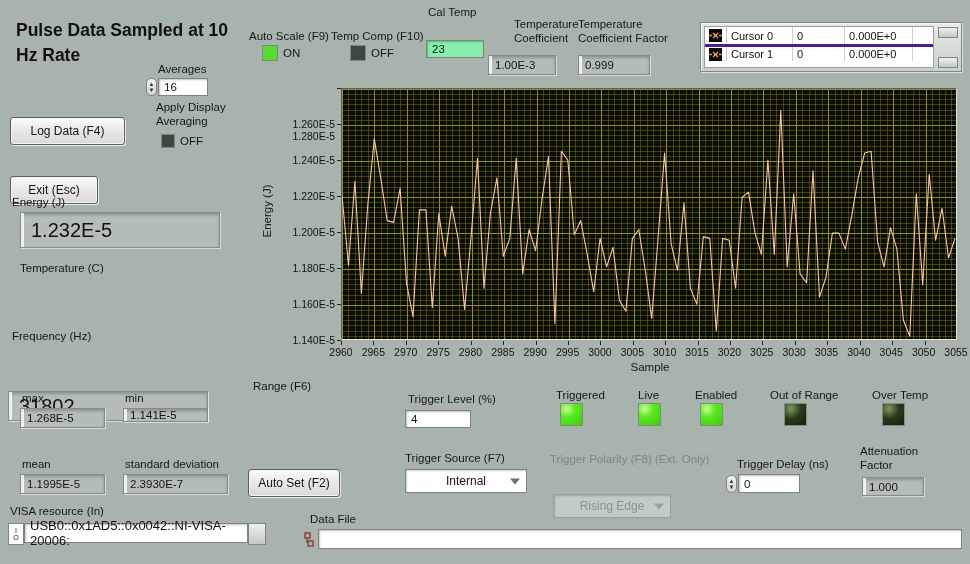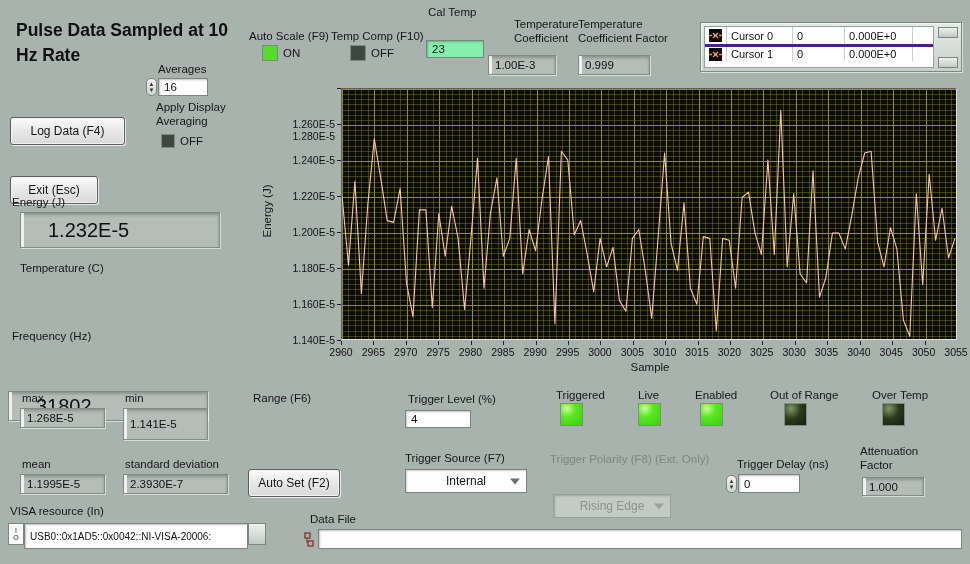--- a/index.html
+++ b/index.html
@@ -9,21 +9,21 @@
   .abs { position:absolute; }
   .lbl { font-size:11.5px; color:#161616; white-space:nowrap; }
   .lbl2 { font-size:11.5px; color:#161616; line-height:1.25; }
   .title { font-size:17.5px; font-weight:bold; color:#101010; line-height:1.4; }
   .btn { background:linear-gradient(#fcfcfc,#e9e9e9 45%,#d9d9d9); border:1px solid #5f5f5f;
          border-radius:3px; box-shadow:1px 1px 0 rgba(255,255,255,.75), inset 0 0 0 1px #f2f2f2;
          font-size:12px; color:#141414; display:flex; align-items:center; justify-content:center; cursor:default; }
   .readout { background:#b4bdb8; border:1px solid #838b86;
              box-shadow:inset 3px 0 0 rgba(255,255,255,.8), inset 0 2px 3px rgba(0,0,0,.22), 1px 1px 0 rgba(255,255,255,.55);
              display:flex; align-items:center; color:#111; }
-  .readout.big { font-size:20px; padding-left:27px; }
+  .readout.big { font-size:20px; padding-left:10px; }
   .readout.small { font-size:11.5px; padding-left:6px; }
   .whitebox { background:#ffffff; border:1px solid #7d857f; box-shadow:inset 1px 1px 2px rgba(0,0,0,.25);
               font-size:11.5px; color:#111; display:flex; align-items:center; padding-left:5px; }
   .dropdown { background:#ffffff; border:1px solid #7d857f; box-shadow:inset 1px 1px 2px rgba(0,0,0,.2);
               font-size:12px; color:#111; display:flex; align-items:center; justify-content:center; position:relative; }
   .dropdown .arrow { position:absolute; right:6px; top:50%; transform:translateY(-40%);
               width:0; height:0; border-left:5px solid transparent; border-right:5px solid transparent; border-top:6px solid #6b6f6b; }
   .dropdown.disabled { background:#c3cbc6; color:#8b938e; border-color:#99a19c; }
   .dropdown.disabled .arrow { border-top-color:#9aa29d; }
   .led-sq { border:1px solid #7f877f; }
@@ -174,27 +174,27 @@
   <div class="abs readout big" style="left:20px; top:212px; width:200px; height:36px;">1.232E-5</div>
 
   <div class="abs lbl" style="left:20px; top:262px;">Temperature (C)</div>
 
   <div class="abs lbl" style="left:12px; top:330px;">Frequency (Hz)</div>
   <div class="abs readout big" style="left:8px; top:346px; width:200px; height:30px;margin-top:45px;">31802</div>
 
   <div class="abs lbl" style="left:22px; top:392px;">max</div>
   <div class="abs readout small" style="left:20px; top:408px; width:85px; height:20px;">1.268E-5</div>
   <div class="abs lbl" style="left:125px; top:392px;">min</div>
-  <div class="abs readout small" style="left:123px; top:408px; width:85px; height:32px;">1.141E-5</div>
+  <div class="abs readout small" style="left:123px; top:408px; width:85px; height:14px;">1.141E-5</div>
   <div class="abs lbl" style="left:22px; top:458px;">mean</div>
   <div class="abs readout small" style="left:20px; top:474px; width:85px; height:20px;">1.1995E-5</div>
   <div class="abs lbl" style="left:125px; top:458px;">standard deviation</div>
   <div class="abs readout small" style="left:123px; top:474px; width:105px; height:20px;">2.3930E-7</div>
 
-  <div class="abs lbl" style="left:253px; top:392px;">Range (F6)</div>
+  <div class="abs lbl" style="left:253px; top:380px;">Range (F6)</div>
 
   <div class="abs lbl" style="left:408px; top:393px;">Trigger Level (%)</div>
   <div class="abs whitebox" style="left:405px; top:410px; width:66px; height:18px;">4</div>
 
   <div class="abs btn" style="left:248px; top:469px; width:92px; height:28px;">Auto Set (F2)</div>
 
   <div class="abs lbl" style="left:405px; top:452px;">Trigger Source (F7)</div>
   <div class="abs dropdown" style="left:405px; top:469px; width:122px; height:24px;">
     <span>Internal</span>
     <span class="arrow"></span>
@@ -224,21 +224,21 @@
   <div class="abs status-led on" style="left:700px; top:403px;"></div>
   <div class="abs lbl" style="left:770px; top:389px;">Out of Range</div>
   <div class="abs status-led off" style="left:784px; top:403px;"></div>
   <div class="abs lbl" style="left:872px; top:389px;">Over Temp</div>
   <div class="abs status-led off" style="left:882px; top:403px;"></div>
 
   <div class="abs lbl" style="left:10px; top:505px;">VISA resource (In)</div>
   <div class="abs glyphbox" style="left:8px; top:523px; width:16px; height:22px;">
     <span style="font-size:7px; line-height:1; text-align:center; color:#222;">I<br>O</span>
   </div>
-  <div class="abs whitebox" style="left:24px; top:523px; width:224px; height:26px; font-size:10px;">USB0::0x1AD5::0x0042::NI-VISA-20006:</div>
+  <div class="abs whitebox" style="left:24px; top:523px; width:224px; height:20px; font-size:13px;">USB0::0x1AD5::0x0042::NI-VISA-20006:</div>
   <div class="abs scrollbtn" style="left:248px; top:523px; width:18px; height:22px;"></div>
 
   <div class="abs lbl" style="left:310px; top:513px;">Data File</div>
   <div class="abs" style="left:303px; top:531px; width:14px; height:18px;">
     <svg width="14" height="18">
         <rect x="2" y="2" width="5" height="5" fill="none" stroke="#8a3c2c" stroke-width="1.4"></rect>
         <rect x="5" y="10" width="5" height="5" fill="none" stroke="#8a3c2c" stroke-width="1.4"></rect>
         <line x1="4" y1="7" x2="4" y2="12" stroke="#8a3c2c" stroke-width="1.2"></line>
       </svg>
   </div>

